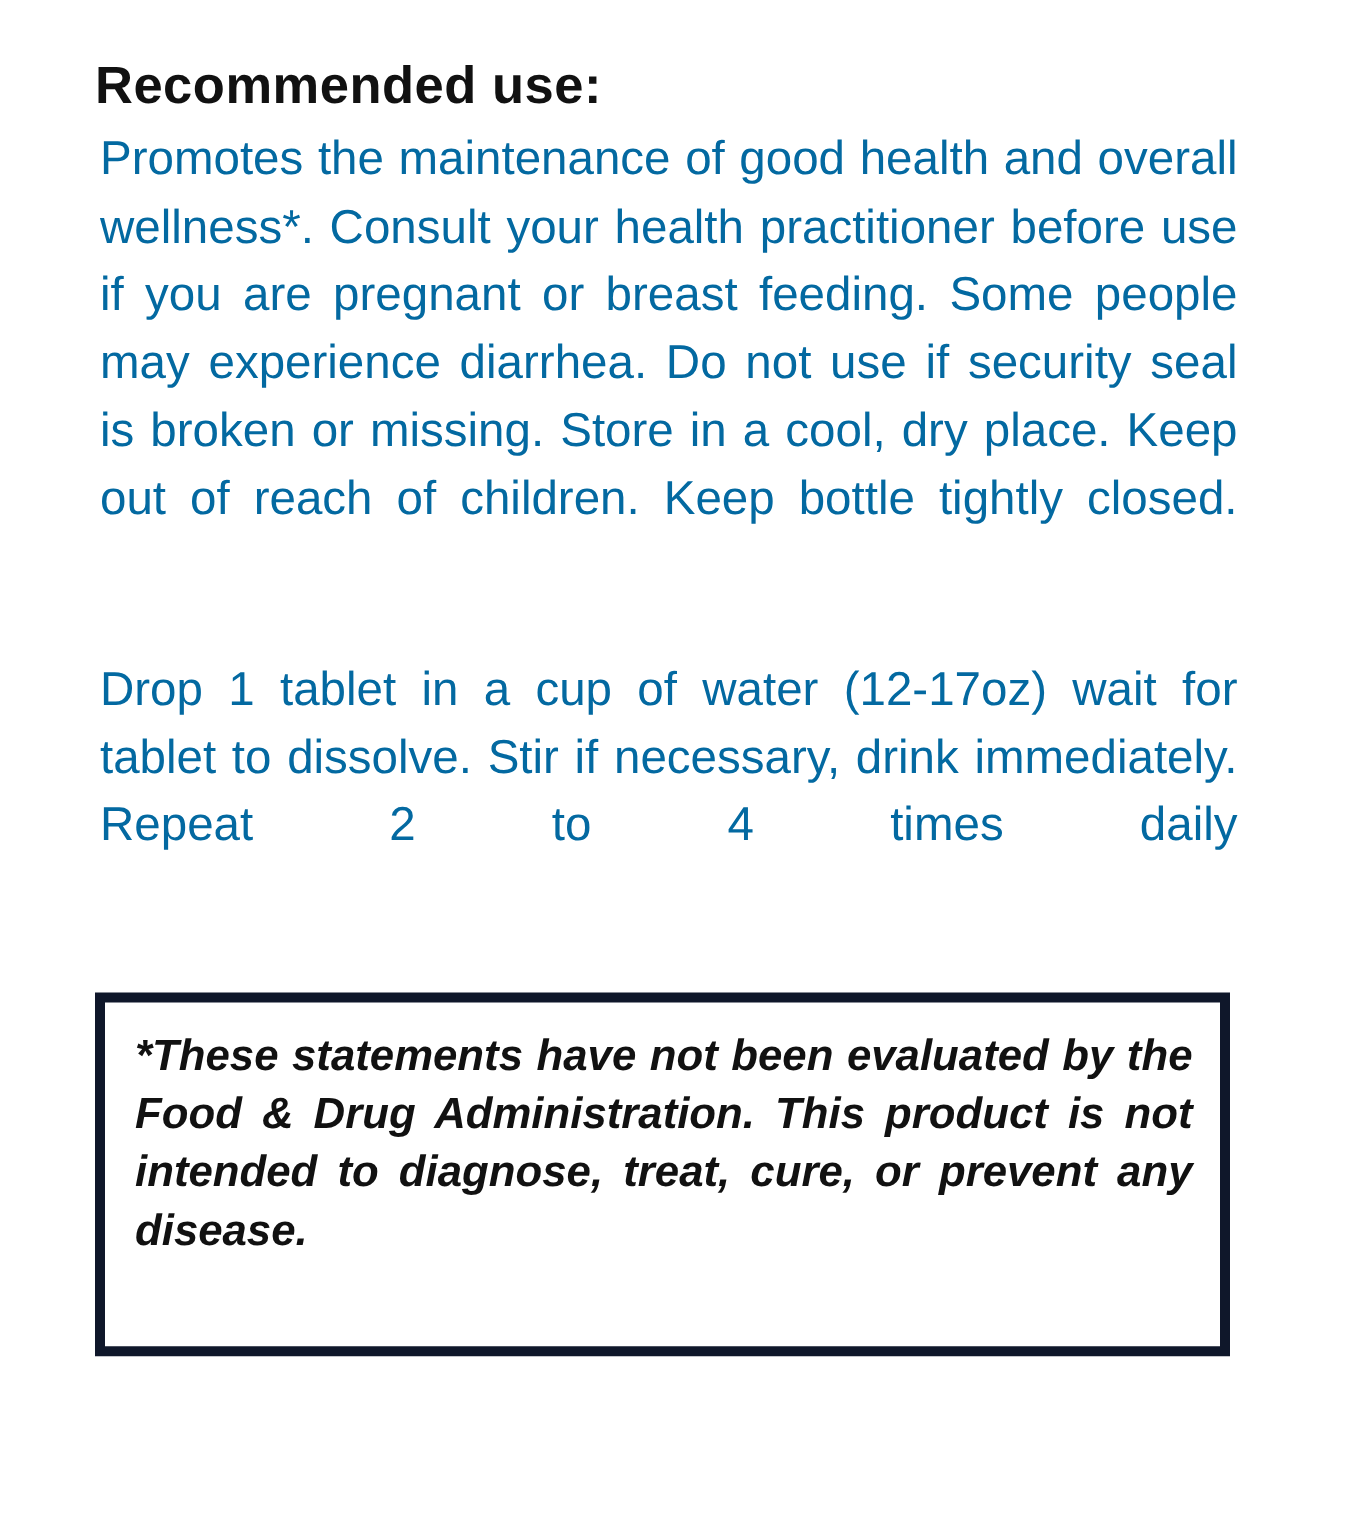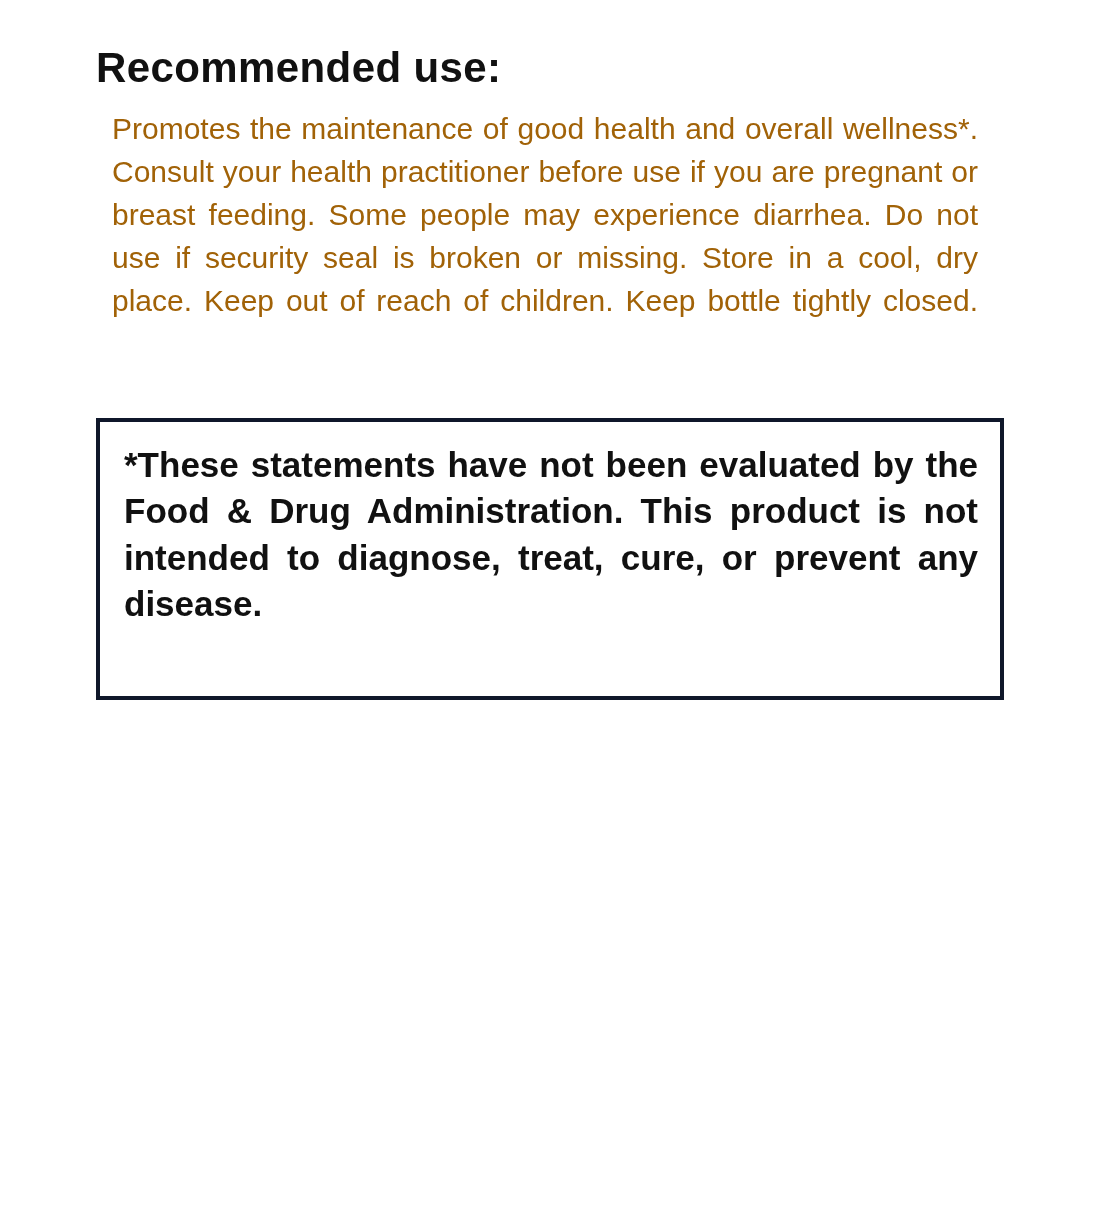--- a/index.html
+++ b/index.html
@@ -12,52 +12,53 @@
     height: 1222px;
     font-family: "Liberation Sans", sans-serif;
     color: #141414;
     -webkit-font-smoothing: antialiased;
   }
   .label-panel {
     position: relative;
     width: 1094px;
     height: 876px;
     box-sizing: border-box;
-    padding: 44px 100px 0 96px;
+    padding: 44px 100px 0 76px;
     background: #ffffff;
   }
   .section {
     margin: 0;
   }
   .section + .section {
     margin-top: 44px;
   }
   .section-heading {
     font-size: 42px;
     font-weight: bold;
     letter-spacing: 0.4px;
     line-height: 1.15;
     margin: 0 0 8px 0;
     color: #111111;
   }
   .section-body {
-    font-size: 30px;
+    font-size: 38px;
     line-height: 1.43;
     text-align: justify;
     text-justify: inter-word;
-    margin: 16px;
-    color: #a16207;
+    margin: 4px;
+    color: #0369a1;
     font-weight: 400;
   }
   .disclaimer-box {
     margin-top: 52px;
-    border: 4px solid #0f172a;
+    border: 8px solid #0f172a;
     box-sizing: border-box;
     padding: 20px 22px 22px 24px;
     width: 908px;
+    font-style: italic;
   }
   .disclaimer-text {
     font-size: 35px;
     font-weight: bold;
     line-height: 1.33;
     text-align: justify;
     text-justify: inter-word;
     margin: 0;
     color: #111111;
   }
@@ -73,19 +74,20 @@
 <body>
 
 <div class="label-panel">
 
   <div class="section">
     <h2 class="section-heading">Recommended use:</h2>
     <p class="section-body">Promotes the maintenance of good health and overall wellness*. Consult your health practitioner before use if you are pregnant or breast feeding. Some people may experience diarrhea. Do not use if security seal is broken or missing. Store in a cool, dry place. Keep out of reach of children. Keep bottle tightly closed.</p>
   </div>
 
   <div class="section">
+    <p class="section-body">Drop 1 tablet in a cup of water (12-17oz) wait for tablet to dissolve. Stir if necessary, drink immediately. Repeat 2 to 4 times daily</p>
   </div>
 
   <div class="disclaimer-box">
     <p class="disclaimer-text">*These statements have not been evaluated by the Food &amp; Drug Administration. This product is not intended to diagnose, treat, cure, or prevent any disease.</p>
   </div>
 
 </div>
 
 </body></html>

